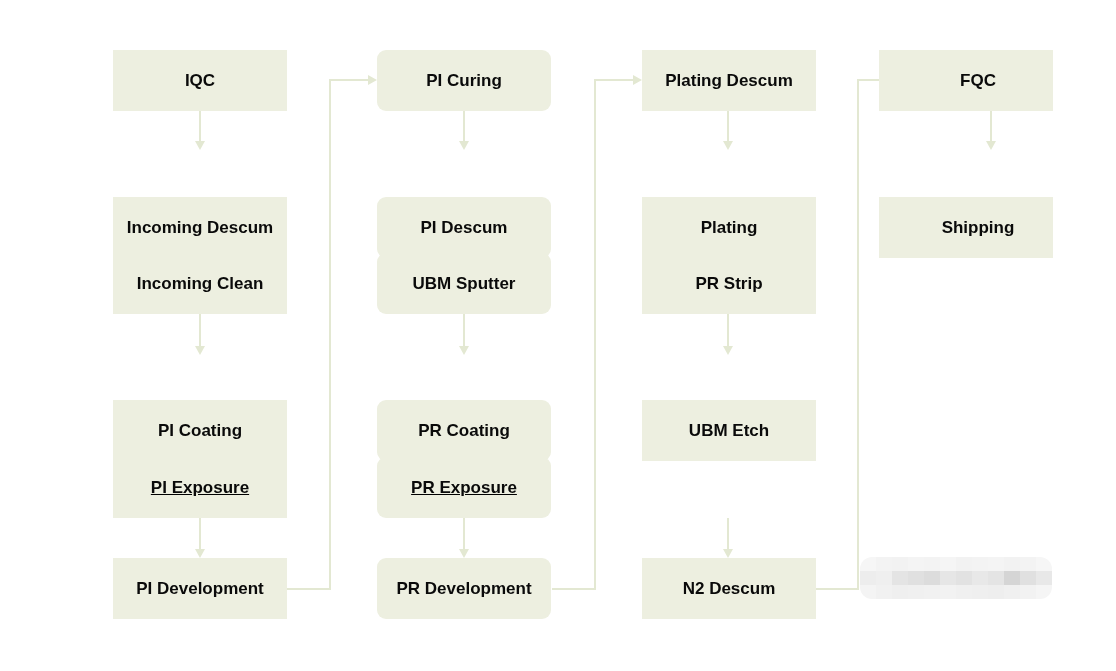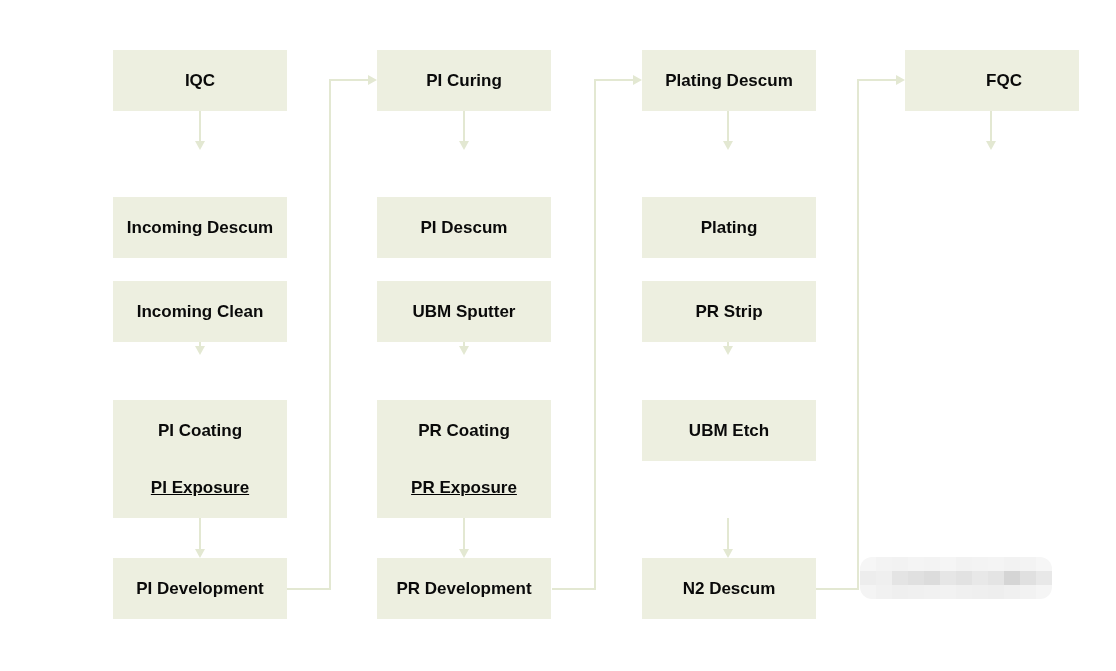--- a/index.html
+++ b/index.html
@@ -36,26 +36,26 @@
   }
   .box span {
     font-size: 17px;
     font-weight: 700;
     color: var(--box-text, #0a0a0a);
     letter-spacing: 0px;
     line-height: 1;
     white-space: nowrap;
   }
   .c0 { left: 113px; }
-  .c1 { left: 377px; }
+  .c1 { left: 377px; border-radius: 9px; }
   .c2 { left: 642px; }
-  .c3 { left: 905px; padding-left: 24px; }
+  .c3 { left: 879px; padding-left: 24px; }
   .r0 { top: 50px; }
   .r1 { top: 150px; margin-top: 47px; }
-  .r2 { top: 253px; margin-top: 28px; }
+  .r2 { top: 253px; }
   .r3 { top: 355px; margin-top: 45px; }
   .r4 { top: 457px; text-decoration: underline; }
   .r5 { top: 558px; }
   .watermark {
     position: absolute;
     left: 860px;
     top: 557px;
     width: 192px;
     height: 42px;
     display: grid;
@@ -176,20 +176,23 @@
     </div>
   <div class="box c2 r3">
       <span>UBM Etch</span>
     </div>
   <div class="box c2 r5">
       <span>N2 Descum</span>
     </div>
 
   <div class="box c3 r0">
       <span>FQC</span>
+    </div>
+  <div class="box c3 r1">
+      <span>Shipping</span>
     </div>
 
   <div class="watermark">
       <div class="wm-cell" style="background: rgb(246, 246, 246);"></div>
       <div class="wm-cell" style="background: rgb(243, 243, 243);"></div>
       <div class="wm-cell" style="background: rgb(242, 242, 242);"></div>
       <div class="wm-cell" style="background: rgb(244, 244, 244);"></div>
       <div class="wm-cell" style="background: rgb(243, 243, 243);"></div>
       <div class="wm-cell" style="background: rgb(245, 245, 245);"></div>
       <div class="wm-cell" style="background: rgb(242, 242, 242);"></div>

